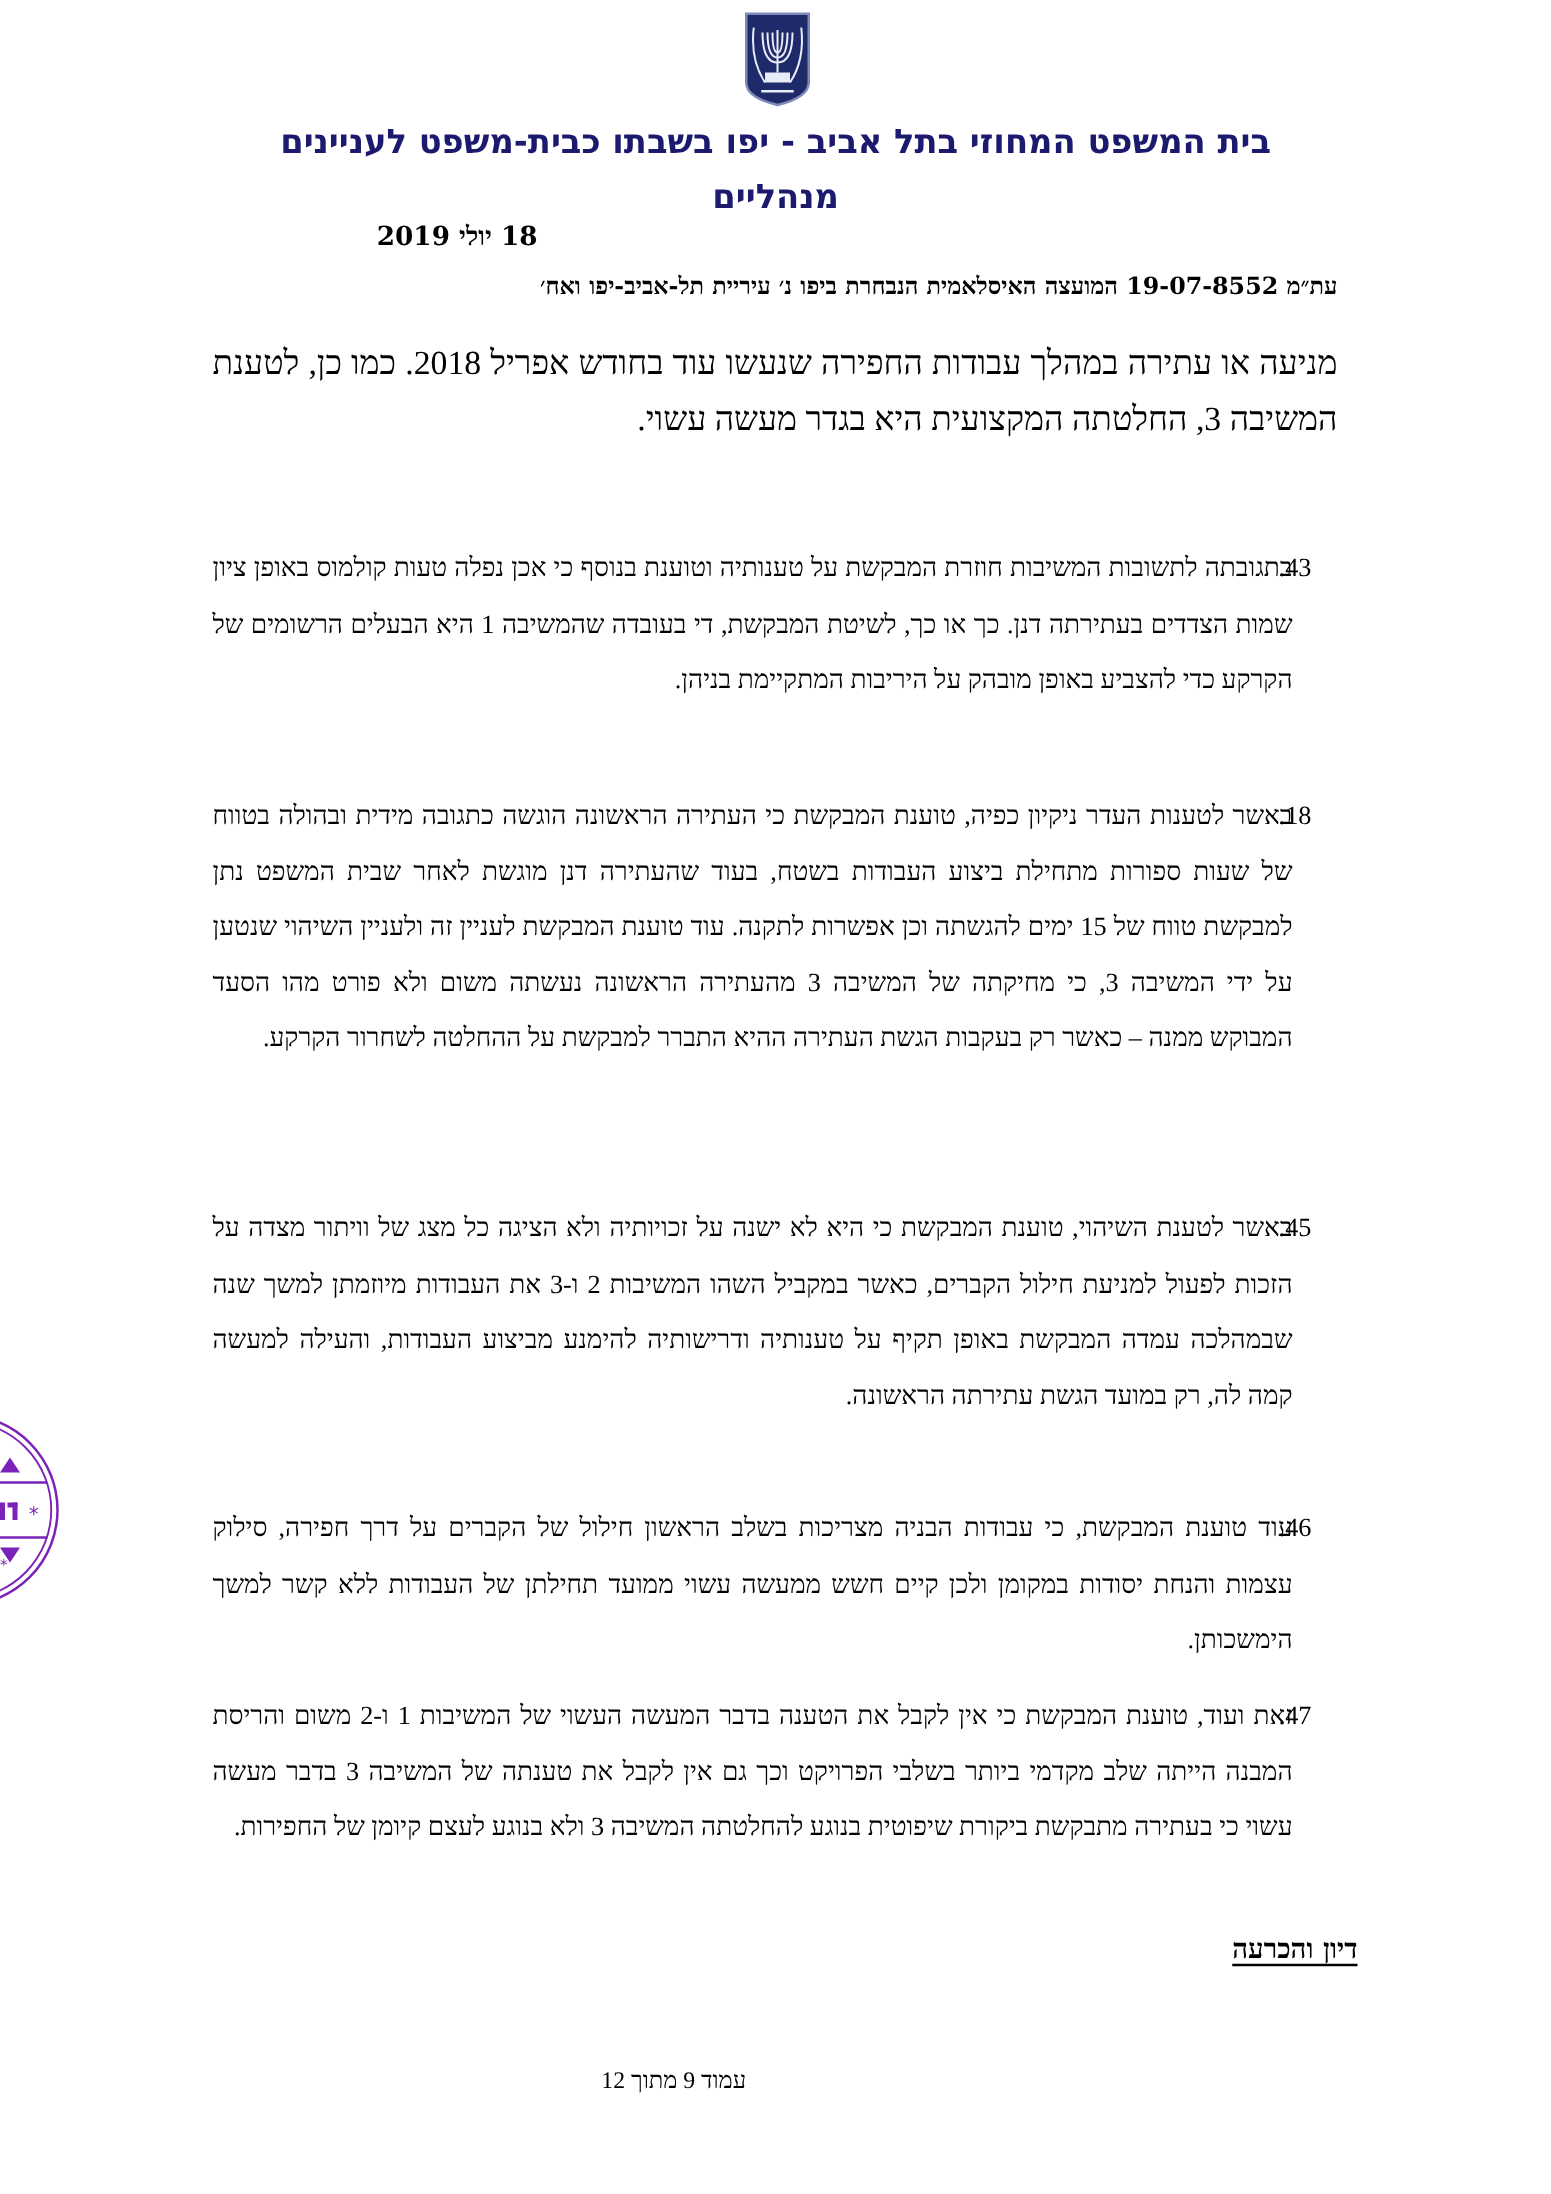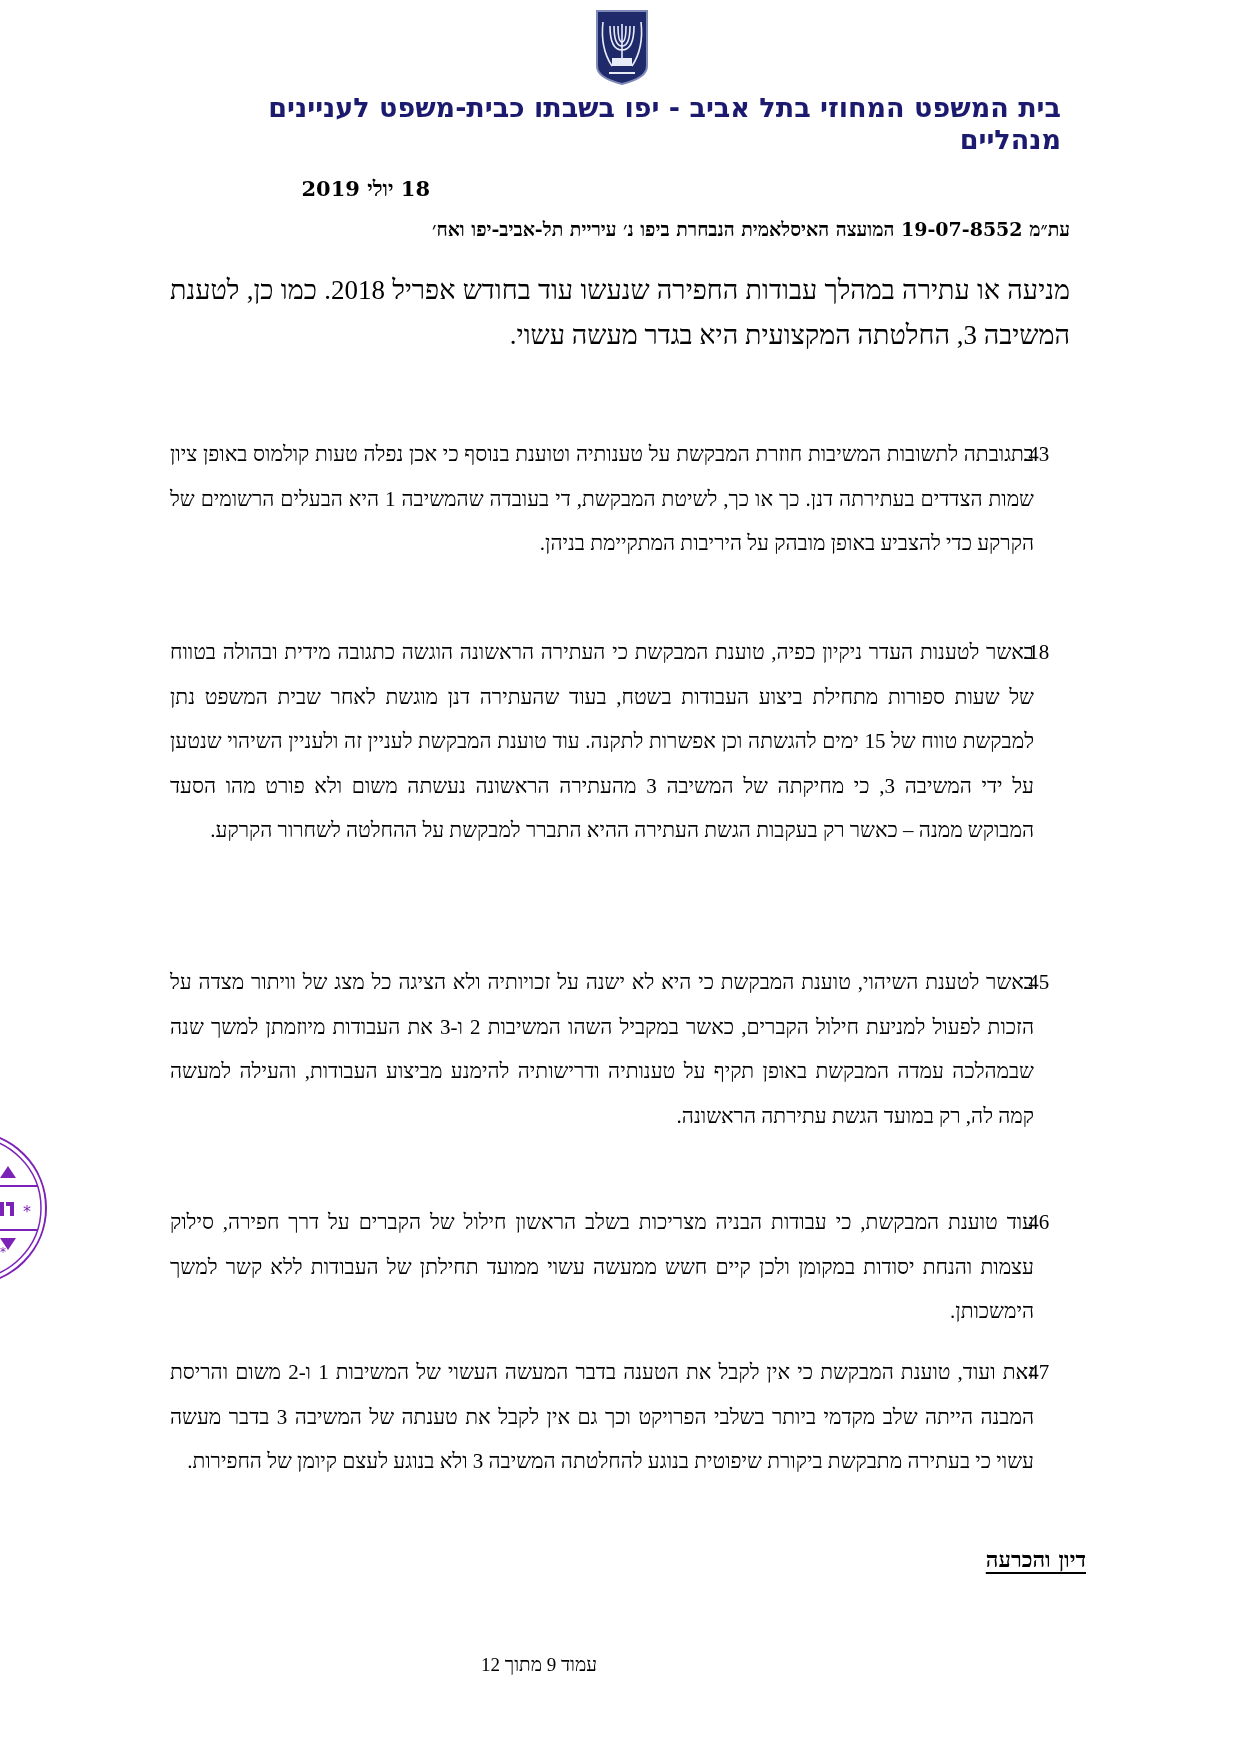--- a/index.html
+++ b/index.html
@@ -1,18 +1,18 @@
 <!DOCTYPE html>
 <html><head>
 <meta charset="utf-8">
 <style>
   html, body { margin: 0; padding: 0; background: #ffffff; }
   body { width: 1241px; height: 1755px; position: relative; overflow: hidden; font-family: "DejaVu Serif", "Liberation Serif", serif; color: #000; }
   .emblem { position: absolute; left: 594px; top: 8px; width: 56px; height: 78px; }
-  .court-title { position: absolute; left: 180px; width: 881px; top: 92px; text-align: right; direction: rtl; color: #1b1a6e; font-family: "DejaVu Sans", sans-serif; font-weight: bold; font-size: 27px; line-height: 32px; }
+  .court-title { position: absolute; left: 180px; width: 881px; top: 92px; text-align: center; direction: rtl; color: #1b1a6e; font-family: "DejaVu Sans", sans-serif; font-weight: bold; font-size: 27px; line-height: 44px; }
   .date-wrap { position: absolute; left: 200px; top: 176px; width: 230px; direction: rtl; text-align: right; font-weight: bold; font-size: 21px; }
   .case-line { position: absolute; left: 200px; width: 870px; top: 218px; direction: rtl; text-align: right; font-weight: bold; font-size: 19px; }
   .body-text { position: absolute; left: 170px; width: 900px; direction: rtl; text-align: justify; text-align-last: right; font-size: 27px; line-height: 44.5px; font-family: "Liberation Serif", serif; }
   .para { position: absolute; left: 170px; width: 900px; direction: rtl; font-size: 21px; line-height: 44.5px; font-family: "Liberation Serif", serif; }
   .para .num { position: absolute; right: 16px; top: 0; width: 36px; text-align: center; }
   .para .txt { margin-right: 36px; text-align: justify; text-align-last: right; }
   .section-heading { position: absolute; right: 155px; top: 1546px; direction: rtl; font-weight: bold; font-size: 22px; text-decoration: underline; text-underline-offset: 5px; }
   .footer { position: absolute; left: 0; width: 1078px; top: 1654px; text-align: center; direction: rtl; font-size: 19px; font-family: "Liberation Serif", serif; }
   .stamp { position: absolute; left: -110px; top: 1128px; width: 160px; height: 160px; }
 </style>

